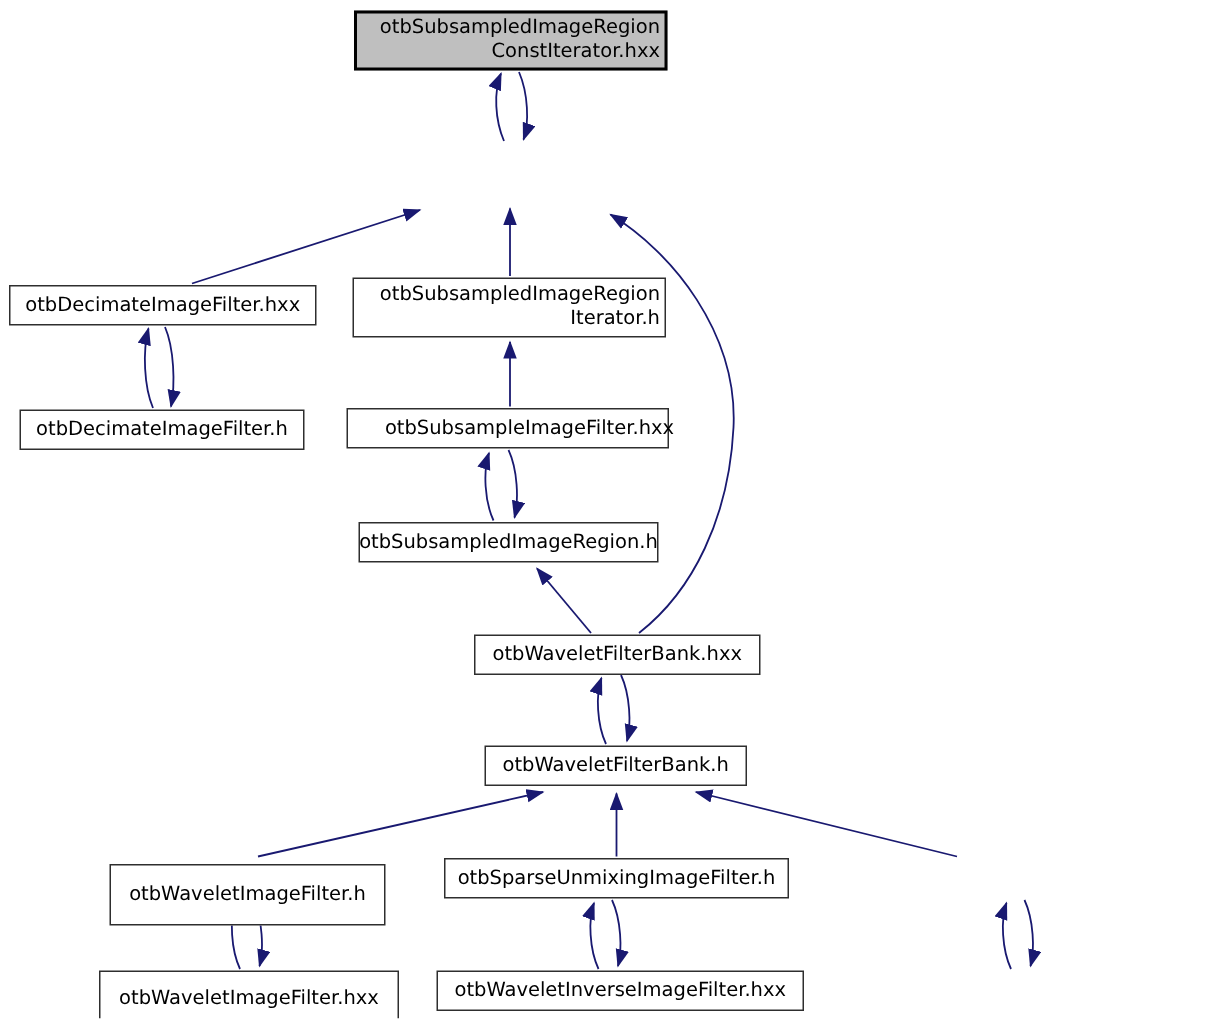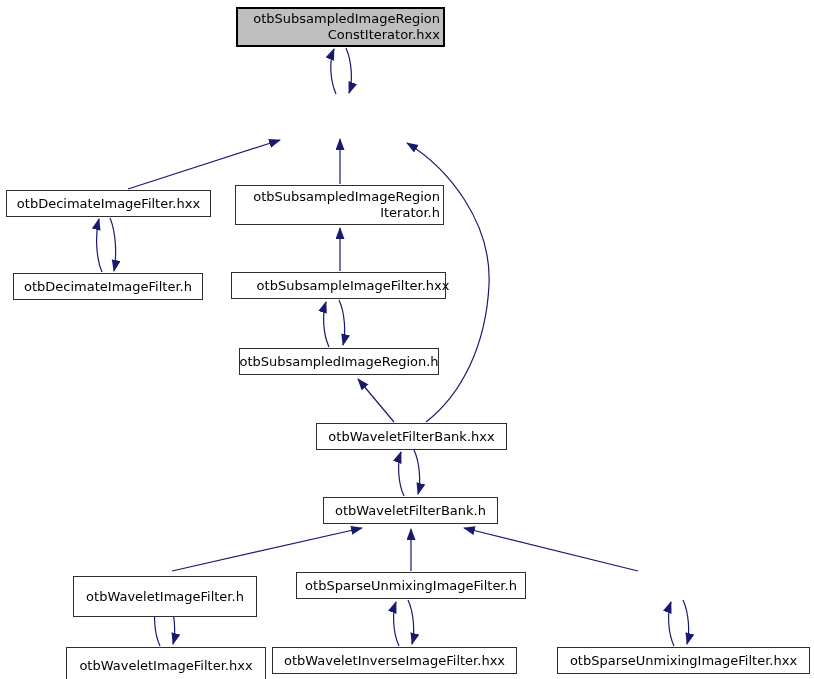--- a/index.html
+++ b/index.html
@@ -44,21 +44,21 @@
   .n5  { left: 235px; top: 185px; width: 209px; height: 40px; }
   .n4  { left: 13px;  top: 273px; width: 190px; height: 27px; }
   .n6  { left: 231px; top: 272px; width: 215px; height: 27px; padding-left: 32px; }
   .n7  { left: 239px; top: 348px; width: 200px; height: 27px; }
   .n8  { left: 316px; top: 423px; width: 191px; height: 27px; }
   .n9  { left: 323px; top: 497px; width: 175px; height: 27px; }
   .n10 { left: 73px;  top: 576px; width: 184px; height: 41px; }
   .n11 { left: 296px; top: 572px; width: 230px; height: 27px; }
   .n12 { left: 566px; top: 572px; width: 234px; height: 27px; }
   .n13 { left: 66px;  top: 647px; width: 200px; height: 37px; }
-  .n14 { left: 272px; top: 647px; width: 245px; height: 27px; }
+  .n14 { left: 291px; top: 647px; width: 245px; height: 27px; }
   .n15 { left: 557px; top: 647px; width: 253px; height: 27px; }
   svg.edges path.e { fill: none; stroke: #191970; stroke-width: 1.2; }
 </style>
 </head>
 <body>
 
 <div class="canvas">
 
   <svg class="edges" width="814" height="679" viewBox="0 0 814 679">
     <defs>
@@ -108,15 +108,14 @@
   <div class="node n4">otbDecimateImageFilter.h</div>
   <div class="node n5">otbSubsampledImageRegion Iterator.h</div>
   <div class="node n6">otbSubsampleImageFilter.hxx</div>
   <div class="node n7">otbSubsampledImageRegion.h</div>
   <div class="node n8">otbWaveletFilterBank.hxx</div>
   <div class="node n9">otbWaveletFilterBank.h</div>
   <div class="node n10">otbWaveletImageFilter.h</div>
   <div class="node n11">otbSparseUnmixingImageFilter.h</div>
   <div class="node n13">otbWaveletImageFilter.hxx</div>
   <div class="node n14">otbWaveletInverseImageFilter.hxx</div>
-  <div class="node n15">otbSparseUnmixingImageFilter.hxx</div>
 
 </div>
 
 </body></html>

